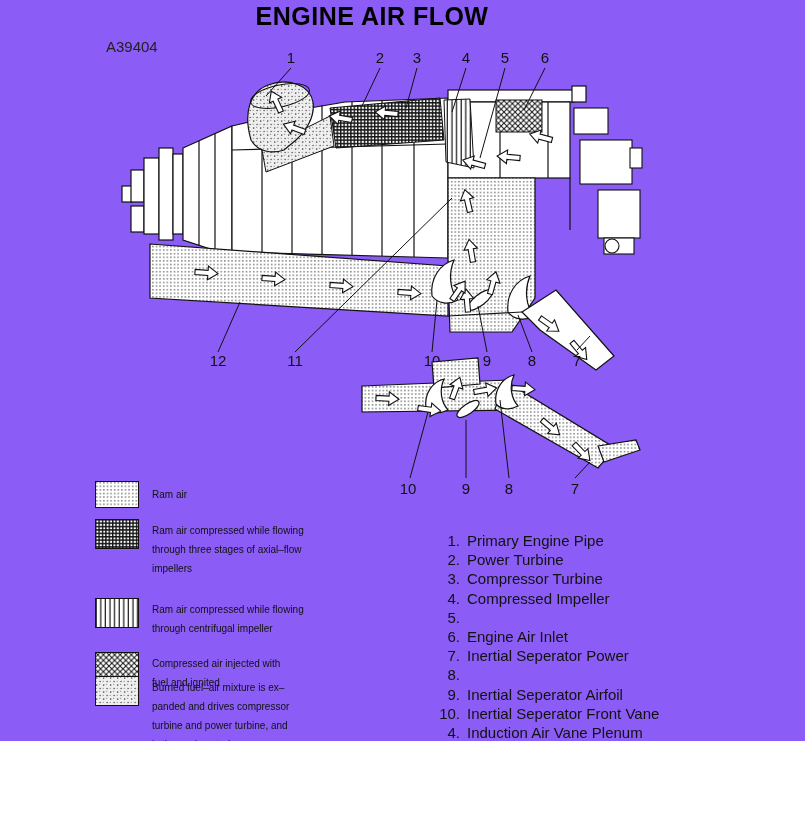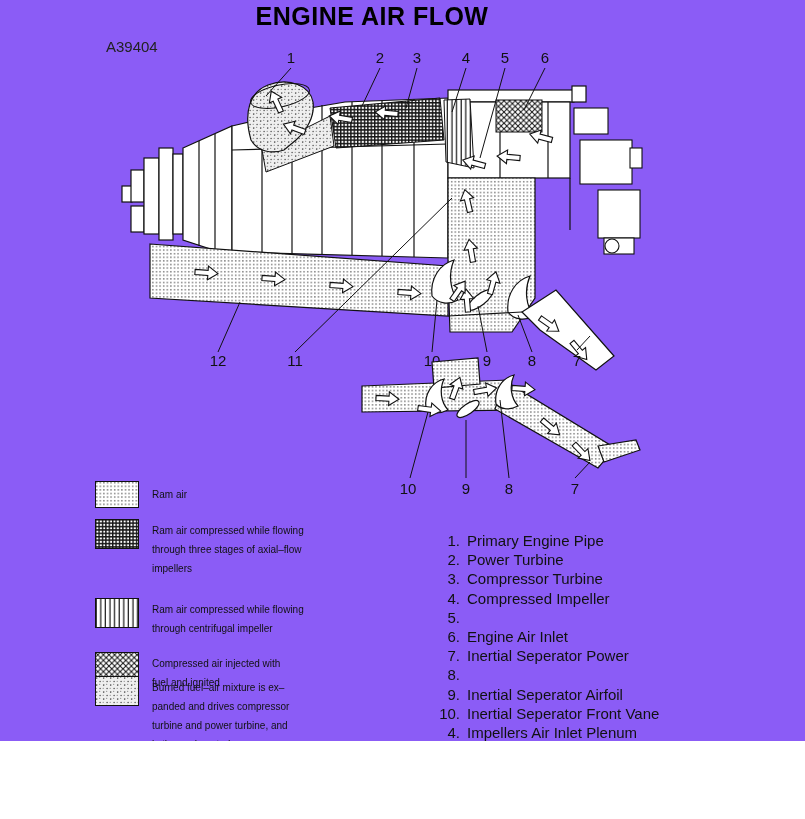--- a/index.html
+++ b/index.html
@@ -278,17 +278,17 @@
     <div class="p-row">
         <span class="p-num">9.</span>
         <span>Inertial Seperator Airfoil</span>
       </div>
     <div class="p-row">
         <span class="p-num">10.</span>
         <span>Inertial Seperator Front Vane</span>
       </div>
     <div class="p-row">
         <span class="p-num">4.</span>
-        <span>Impellers Air Inlet Plenum</span>
+        <span>Induction Air Vane Plenum</span>
       </div>
   </div>
 
 </div>
 
 </body></html>

